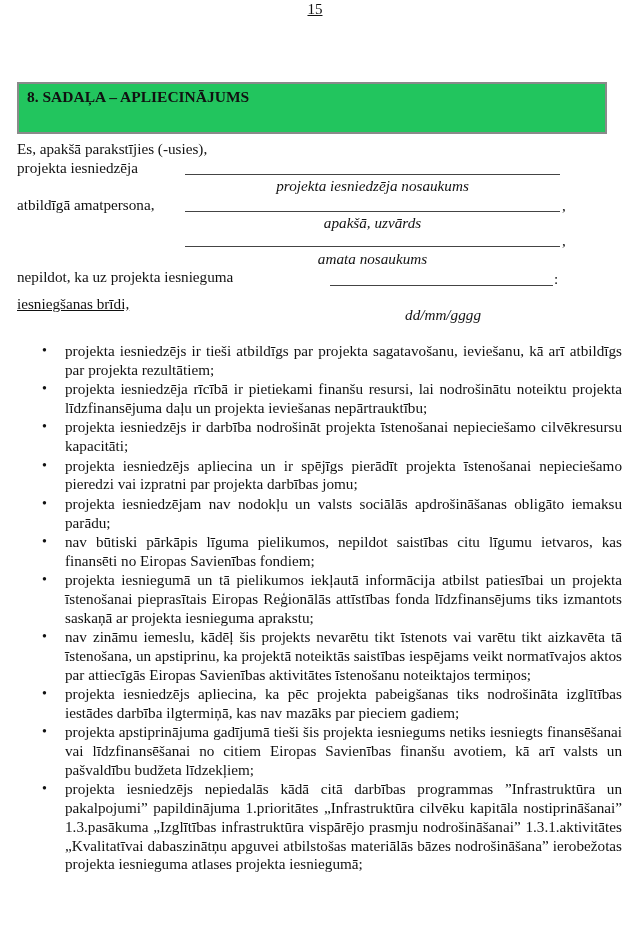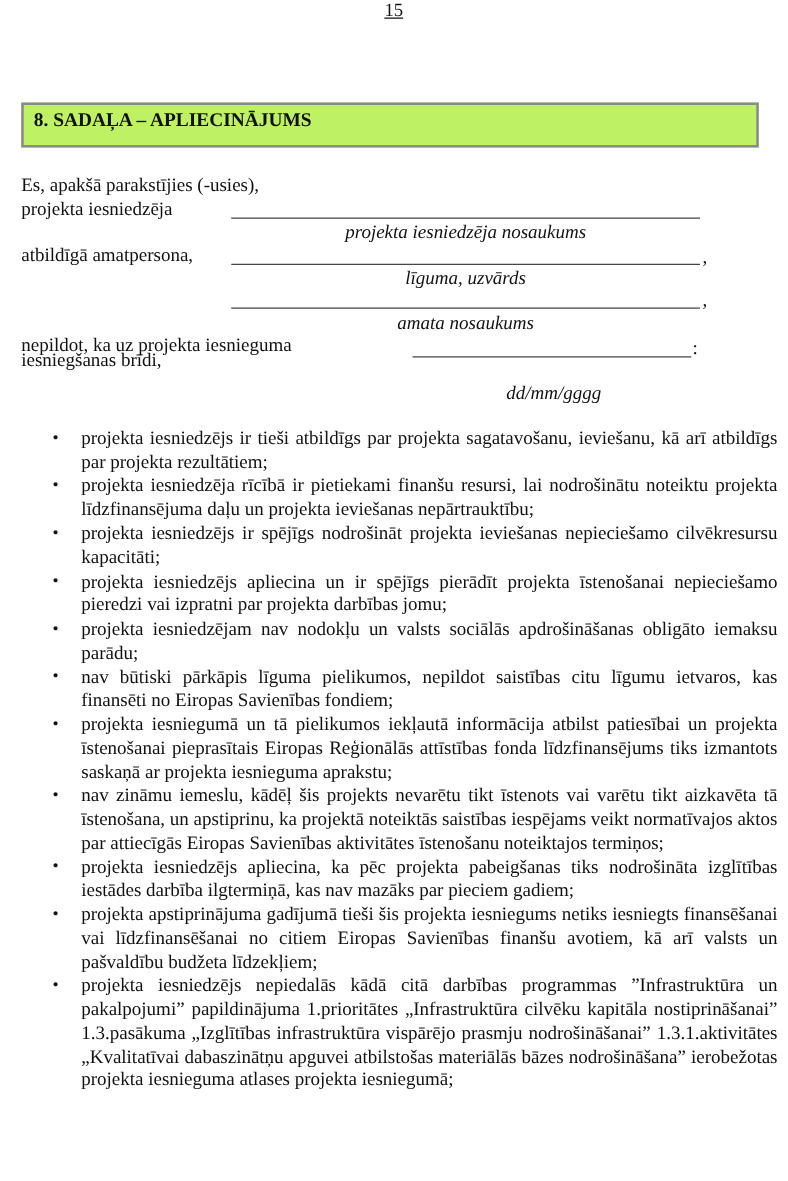--- a/index.html
+++ b/index.html
@@ -7,22 +7,22 @@
     width: 630px; height: 945px; position: relative; overflow: hidden;
     font-family: "Liberation Serif", "DejaVu Serif", serif;
     font-size: 15.2px; color: #111;
   }
   .page-number {
     position: absolute; top: 1px; left: 0; width: 630px; text-align: center;
     font-size: 15px;
     text-decoration: underline;
   }
   .section-header {
-    position: absolute; left: 17px; top: 82px; width: 590px; height: 36px;
-    background: #bef264; border: 2px solid #8a8a8a; box-sizing: border-box;
+    position: absolute; left: 17px; top: 82px; width: 590px; height: 52px;
+    background: #22c55e; border: 2px solid #8a8a8a; box-sizing: border-box;
   }
   .section-header span {
     position: absolute; left: 8px; top: 4px; font-weight: bold; font-size: 15.5px;
   }
   .row { position: absolute; left: 17px; white-space: nowrap; }
   .line {
     position: absolute; border-top: 1px solid #444; height: 0;
   }
   .caption {
     position: absolute; font-style: italic; text-align: center; white-space: nowrap;
@@ -51,36 +51,36 @@
 
 <div class="row" style="top:140px;">Es, apakšā parakstījies (-usies),</div>
 
 <div class="row" style="top:159px;">projekta iesniedzēja</div>
 <div class="line" style="left:185px; top:174px; width:375px;"></div>
 <div class="caption" style="left:185px; top:177px; width:375px;">projekta iesniedzēja nosaukums</div>
 
 <div class="row" style="top:196px;">atbildīgā amatpersona,</div>
 <div class="line" style="left:185px; top:211px; width:375px;"></div>
 <div class="punct" style="left:562px; top:197px;">,</div>
-<div class="caption" style="left:185px; top:214px; width:375px;">līguma, uzvārds</div>
+<div class="caption" style="left:185px; top:214px; width:375px;">apakšā, uzvārds</div>
 
 <div class="line" style="left:185px; top:246px; width:375px;"></div>
 <div class="punct" style="left:562px; top:232px;">,</div>
 <div class="caption" style="left:185px; top:250px; width:375px;">amata nosaukums</div>
 
 <div class="row" style="top:268px;">nepildot, ka uz projekta iesnieguma</div>
-<div class="row" style="top:280px;">iesniegšanas brīdi,</div>
+<div class="row" style="top:295px;text-decoration:underline;">iesniegšanas brīdi,</div>
 <div class="line" style="left:330px; top:285px; width:223px;"></div>
 <div class="punct" style="left:554px; top:270px;">:</div>
 <div class="caption" style="left:343px; top:306px; width:200px;">dd/mm/gggg</div>
 
 <ul class="bullets">
   <li>projekta iesniedzējs ir tieši atbildīgs par projekta sagatavošanu, ieviešanu, kā arī atbildīgs par projekta rezultātiem;</li>
   <li>projekta iesniedzēja rīcībā ir pietiekami finanšu resursi, lai nodrošinātu noteiktu projekta līdzfinansējuma daļu un projekta ieviešanas nepārtrauktību;</li>
-  <li>projekta iesniedzējs ir spējīgs nodrošināt projekta ieviešanas nepieciešamo cilvēkresursu kapacitāti;</li>
+  <li>projekta iesniedzējs ir darbība nodrošināt projekta īstenošanai nepieciešamo cilvēkresursu kapacitāti;</li>
   <li>projekta iesniedzējs apliecina un ir spējīgs pierādīt projekta īstenošanai nepieciešamo pieredzi vai izpratni par projekta darbības jomu;</li>
   <li>projekta iesniedzējam nav nodokļu un valsts sociālās apdrošināšanas obligāto iemaksu parādu;</li>
   <li>nav būtiski pārkāpis līguma pielikumos, nepildot saistības citu līgumu ietvaros, kas finansēti no Eiropas Savienības fondiem;</li>
   <li>projekta iesniegumā un tā pielikumos iekļautā informācija atbilst patiesībai un projekta īstenošanai pieprasītais Eiropas Reģionālās attīstības fonda līdzfinansējums tiks izmantots saskaņā ar projekta iesnieguma aprakstu;</li>
   <li>nav zināmu iemeslu, kādēļ šis projekts nevarētu tikt īstenots vai varētu tikt aizkavēta tā īstenošana, un apstiprinu, ka projektā noteiktās saistības iespējams veikt normatīvajos aktos par attiecīgās Eiropas Savienības aktivitātes īstenošanu noteiktajos termiņos;</li>
   <li>projekta iesniedzējs apliecina, ka pēc projekta pabeigšanas tiks nodrošināta izglītības iestādes darbība ilgtermiņā, kas nav mazāks par pieciem gadiem;</li>
   <li>projekta apstiprinājuma gadījumā tieši šis projekta iesniegums netiks iesniegts finansēšanai vai līdzfinansēšanai no citiem Eiropas Savienības finanšu avotiem, kā arī valsts un pašvaldību budžeta līdzekļiem;</li>
   <li>projekta iesniedzējs nepiedalās kādā citā darbības programmas ”Infrastruktūra un pakalpojumi” papildinājuma 1.prioritātes „Infrastruktūra cilvēku kapitāla nostiprināšanai” 1.3.pasākuma „Izglītības infrastruktūra vispārējo prasmju nodrošināšanai” 1.3.1.aktivitātes „Kvalitatīvai dabaszinātņu apguvei atbilstošas materiālās bāzes nodrošināšana” ierobežotas projekta iesnieguma atlases projekta iesniegumā;</li>
 </ul>
 

